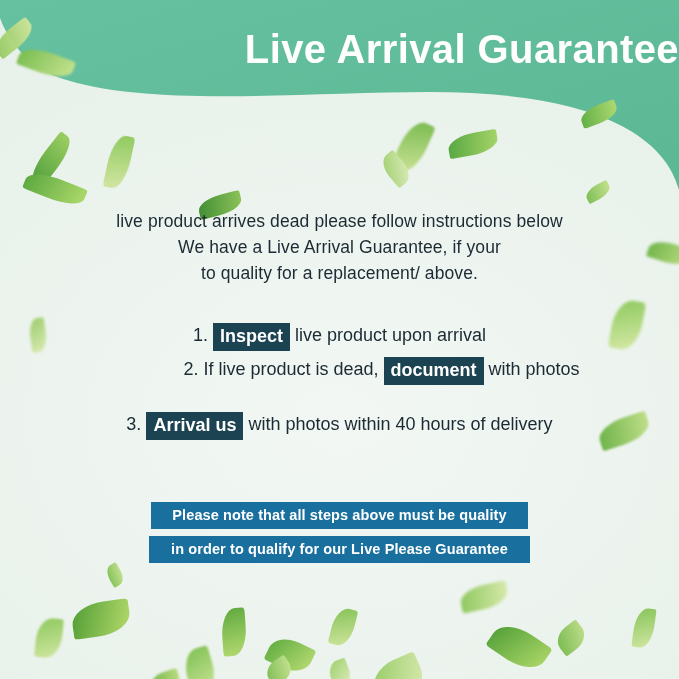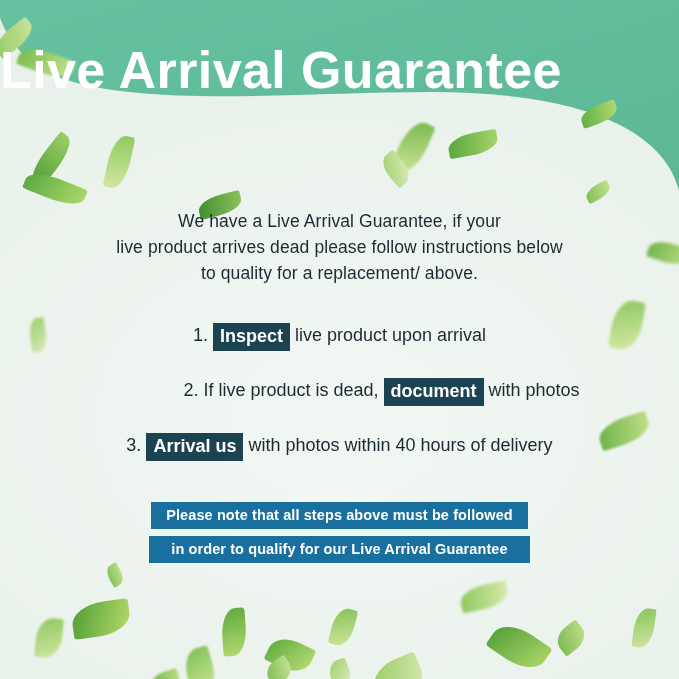--- a/index.html
+++ b/index.html
@@ -16,24 +16,24 @@
   }
 
   
   .banner{
     position:absolute;left:0;top:0;width:679px;height:260px;
     pointer-events:none;
   }
   .banner svg{display:block;width:679px;height:260px;}
 
   .banner-title{
-    position:absolute;left:0;top:44px;width:679px;
-    text-align:left;
+    position:absolute;left:0;top:29px;width:679px;
+    text-align:right;
     color:#ffffff;
-    font-size:52px;
+    font-size:40px;
     font-weight:bold;
     letter-spacing:0.4px;
     line-height:1.0;
     z-index:6;
   }
 
   
   .leaf{
     position:absolute;
     border-radius:58% 8% 58% 8%;
@@ -57,21 +57,21 @@
   .steps{
     position:absolute;left:0;top:318px;width:679px;
   }
   .step{
     width:679px;text-align:center;
     color:#1b2a33;
     font-size:18px;
     line-height:34px;
     white-space:nowrap;
   }
-  .step.s1{margin-bottom:21px;}
+  .step.s1{}
   .step.s2{margin-bottom:21px;margin-left:42px;}
   .hl{
     display:inline-block;
     background:#1c4351;
     color:#ffffff;
     font-weight:bold;
     padding:2px 7px 3px 7px;
     line-height:23px;
     vertical-align:baseline;
     position:relative;
@@ -238,22 +238,22 @@
     <div class="leaf" style="left:150px;top:672px;width:30px;height:20px;
                 background:linear-gradient(100deg,#6fb44a,#bcdd82);
                 transform:rotate(-18deg);filter:blur(0.8px);"></div>
   </div>
 
   <div class="banner-title">Live Arrival Guarantee</div>
 
   <div class="content">
 
     <div class="intro">
+      <span class="ln">live product arrives dead please follow instructions below</span>
       <span class="ln">We have a Live Arrival Guarantee, if your</span>
-      <span class="ln">live product arrives dead please follow instructions below</span>
       <span class="ln">to quality for a replacement/ above.</span>
     </div>
 
     <div class="steps">
 
       <div class="step s1">
         <span>1.</span>
         <span class="hl">Inspect</span>
         <span>live product upon arrival</span>
       </div>
@@ -267,18 +267,18 @@
 
       <div class="step s3">
         <span>3.</span>
         <span class="hl">Arrival us</span>
         <span>with photos within 40 hours of delivery</span>
       </div>
 
     </div>
 
     <div class="notes">
-      <div class="note-bar b1">Please note that all steps above must be followed</div>
-      <div class="note-bar b2">in order to qualify for our Live Arrival Guarantee</div>
+      <div class="note-bar b1">Please note that all steps above must be quality</div>
+      <div class="note-bar b2">in order to qualify for our Live Please Guarantee</div>
     </div>
 
   </div>
 </div>
 
 </body></html>

